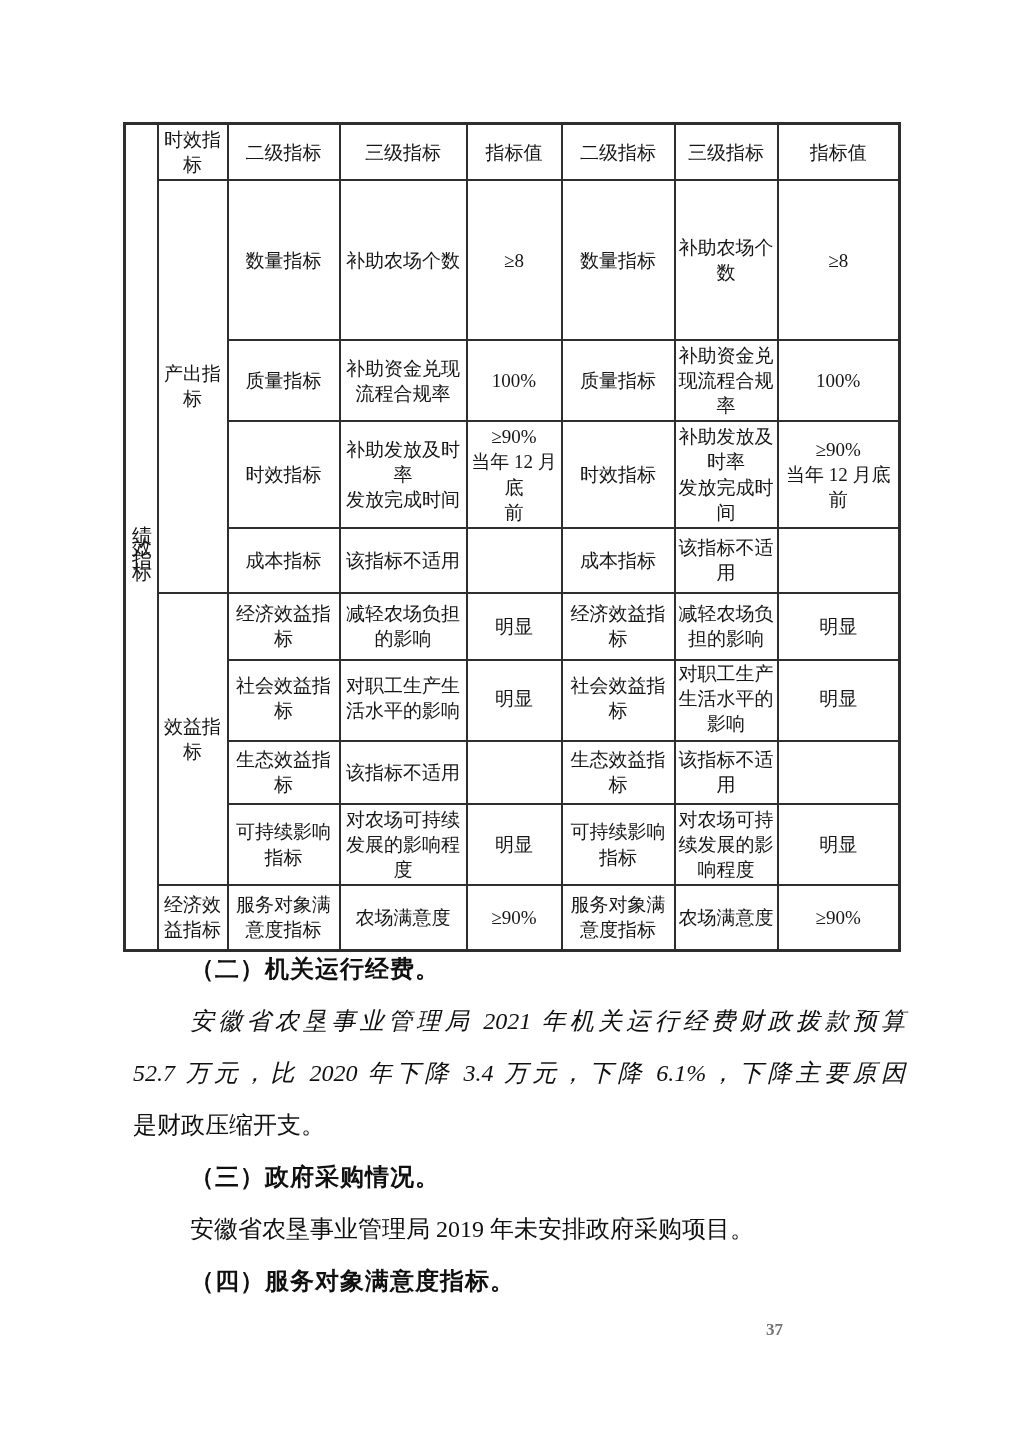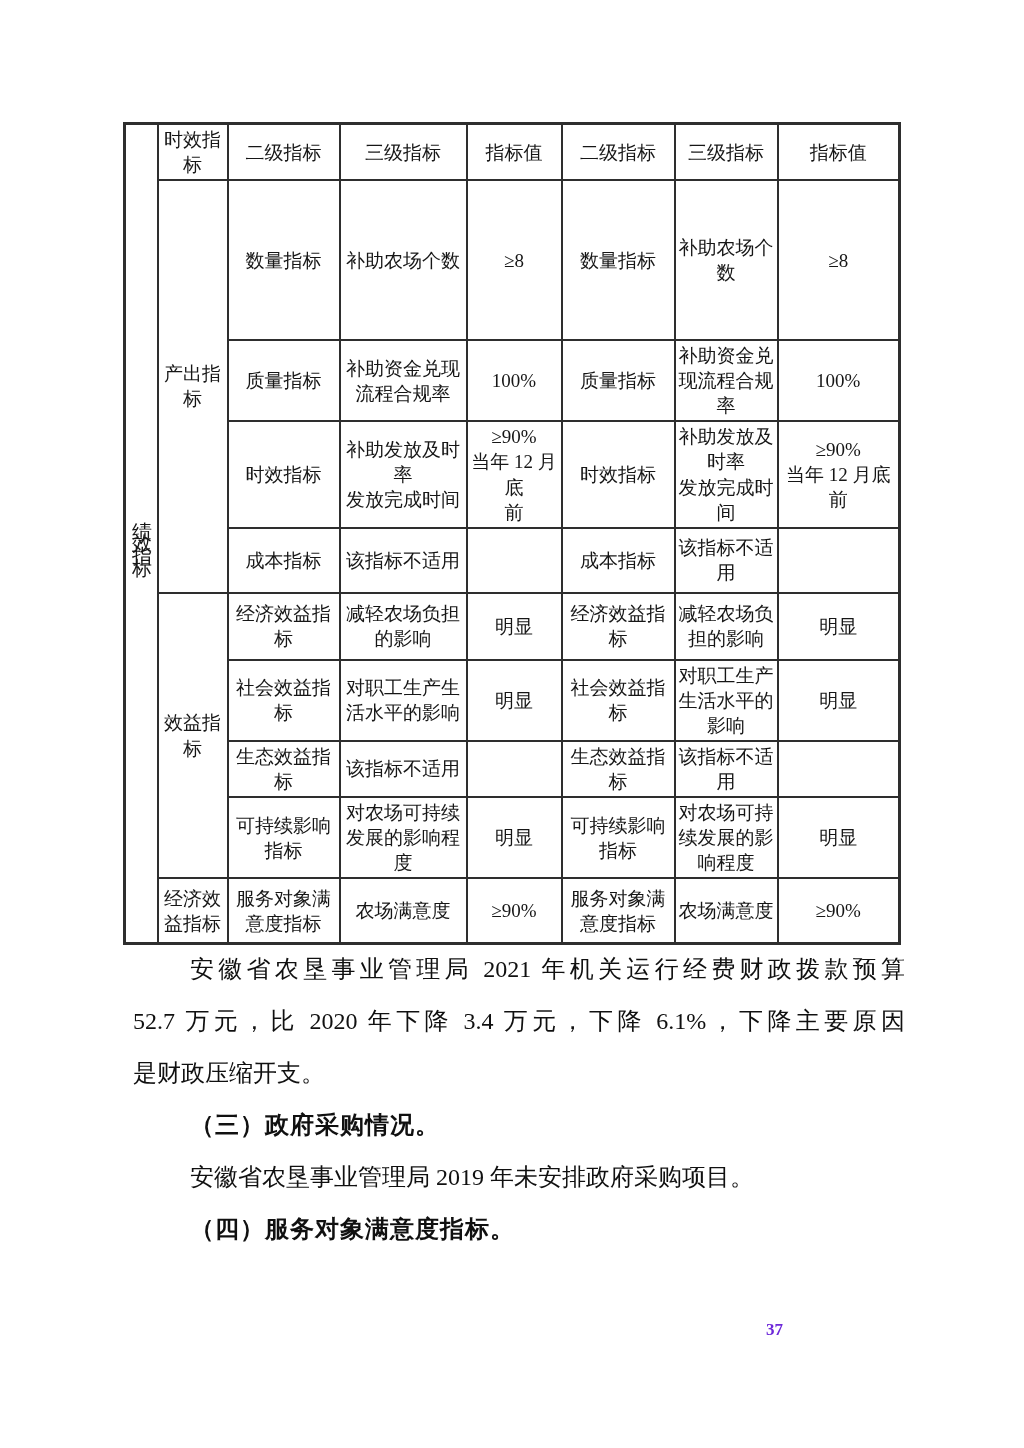--- a/index.html
+++ b/index.html
@@ -28,22 +28,22 @@
     font-weight:normal;
     line-height:1.32;
     overflow:hidden;
   }
   table.perf tr:nth-child(1){height:55px;}
   table.perf tr:nth-child(2){height:160px;}
   table.perf tr:nth-child(3){height:81px;}
   table.perf tr:nth-child(4){height:97px;}
   table.perf tr:nth-child(5){height:65px;}
   table.perf tr:nth-child(6){height:67px;}
-  table.perf tr:nth-child(7){height:80px;}
-  table.perf tr:nth-child(8){height:56px;}
+  table.perf tr:nth-child(7){height:80px;font-family:Liberation Mono, monospace;}
+  table.perf tr:nth-child(8){height:63px;}
   table.perf tr:nth-child(9){height:77px;}
   table.perf tr:nth-child(10){height:65px;}
   td.l3{text-align:left;white-space:pre-line;}
   td.val{white-space:pre-line;}
   td.vcell{padding:0;}
   td.vcell .vtext{
     display:inline-block;
     writing-mode:vertical-rl;
     text-orientation:upright;
     letter-spacing:12px;
@@ -56,26 +56,27 @@
     font-size:24px;color:#101010;
   }
   .tline{line-height:34px;margin-bottom:18px;white-space:nowrap;}
   .tline.wrapok{white-space:normal;}
   .heading{font-weight:700;letter-spacing:1px;}
   .indent{padding-left:57px;}
   .justify{
     white-space:normal;
     text-align:justify;
     text-align-last:justify;
+    font-style:italic;
   }
   .justify.indent{width:715px;box-sizing:content-box;}
 
   .pagenum{
     position:absolute;left:766px;top:1320px;
-    font-size:17px;font-weight:700;color:#6d28d9;
+    font-size:17px;font-weight:700;color:#737373;
   }
 </style>
 </head>
 <body>
 
 <div class="page">
 
   <table class="perf">
     <colgroup>
       <col style="width:33px">
@@ -179,20 +180,21 @@
         <td class="l3">农场满意度</td>
         <td class="val">≥90%</td>
         <td>服务对象满意度指标</td>
         <td class="l3">农场满意度</td>
         <td class="val">≥90%</td>
       </tr>
     </tbody>
   </table>
 
   <div class="content">
+    <div class="tline heading indent">（二）机关运行经费。</div>
     <div class="tline justify indent">安徽省农垦事业管理局 2021 年机关运行经费财政拨款预算</div>
     <div class="tline justify">52.7 万元，比 2020 年下降 3.4 万元，下降 6.1%，下降主要原因</div>
     <div class="tline">是财政压缩开支。</div>
     <div class="tline heading indent">（三）政府采购情况。</div>
     <div class="tline indent wrapok">安徽省农垦事业管理局 2019 年未安排政府采购项目。</div>
     <div class="tline heading indent">（四）服务对象满意度指标。</div>
   </div>
 
   <div class="pagenum">37</div>
 

